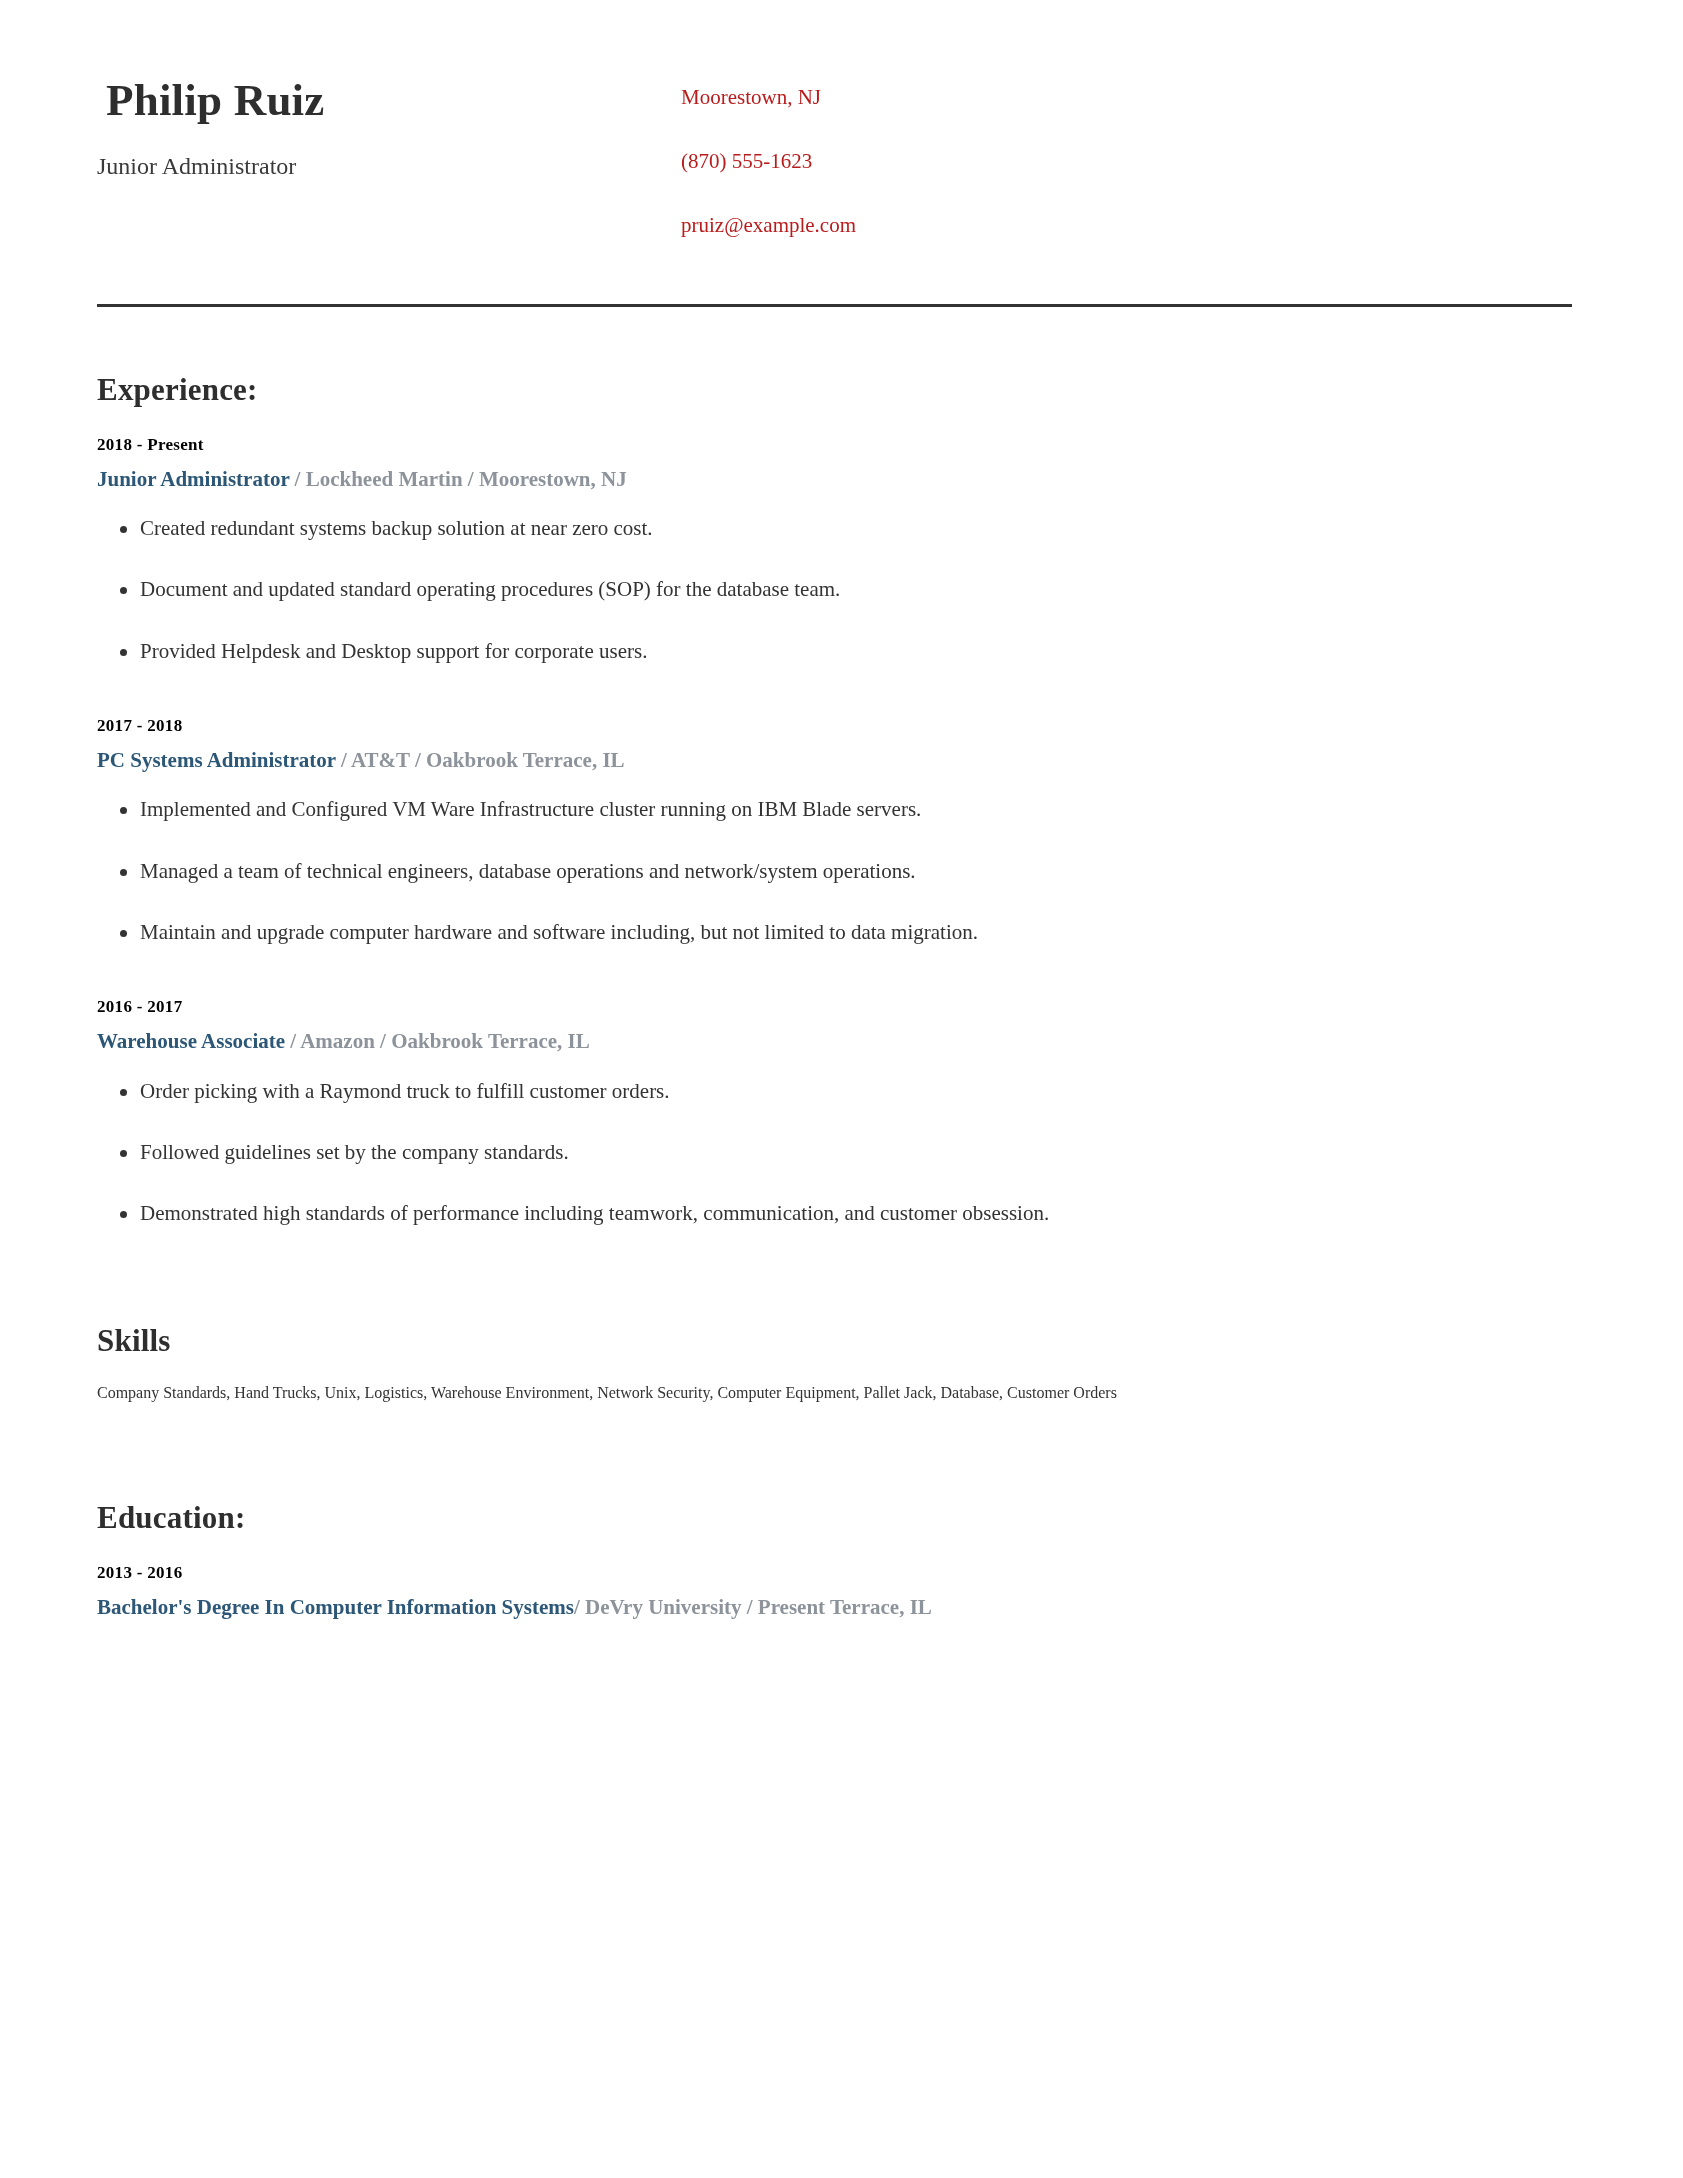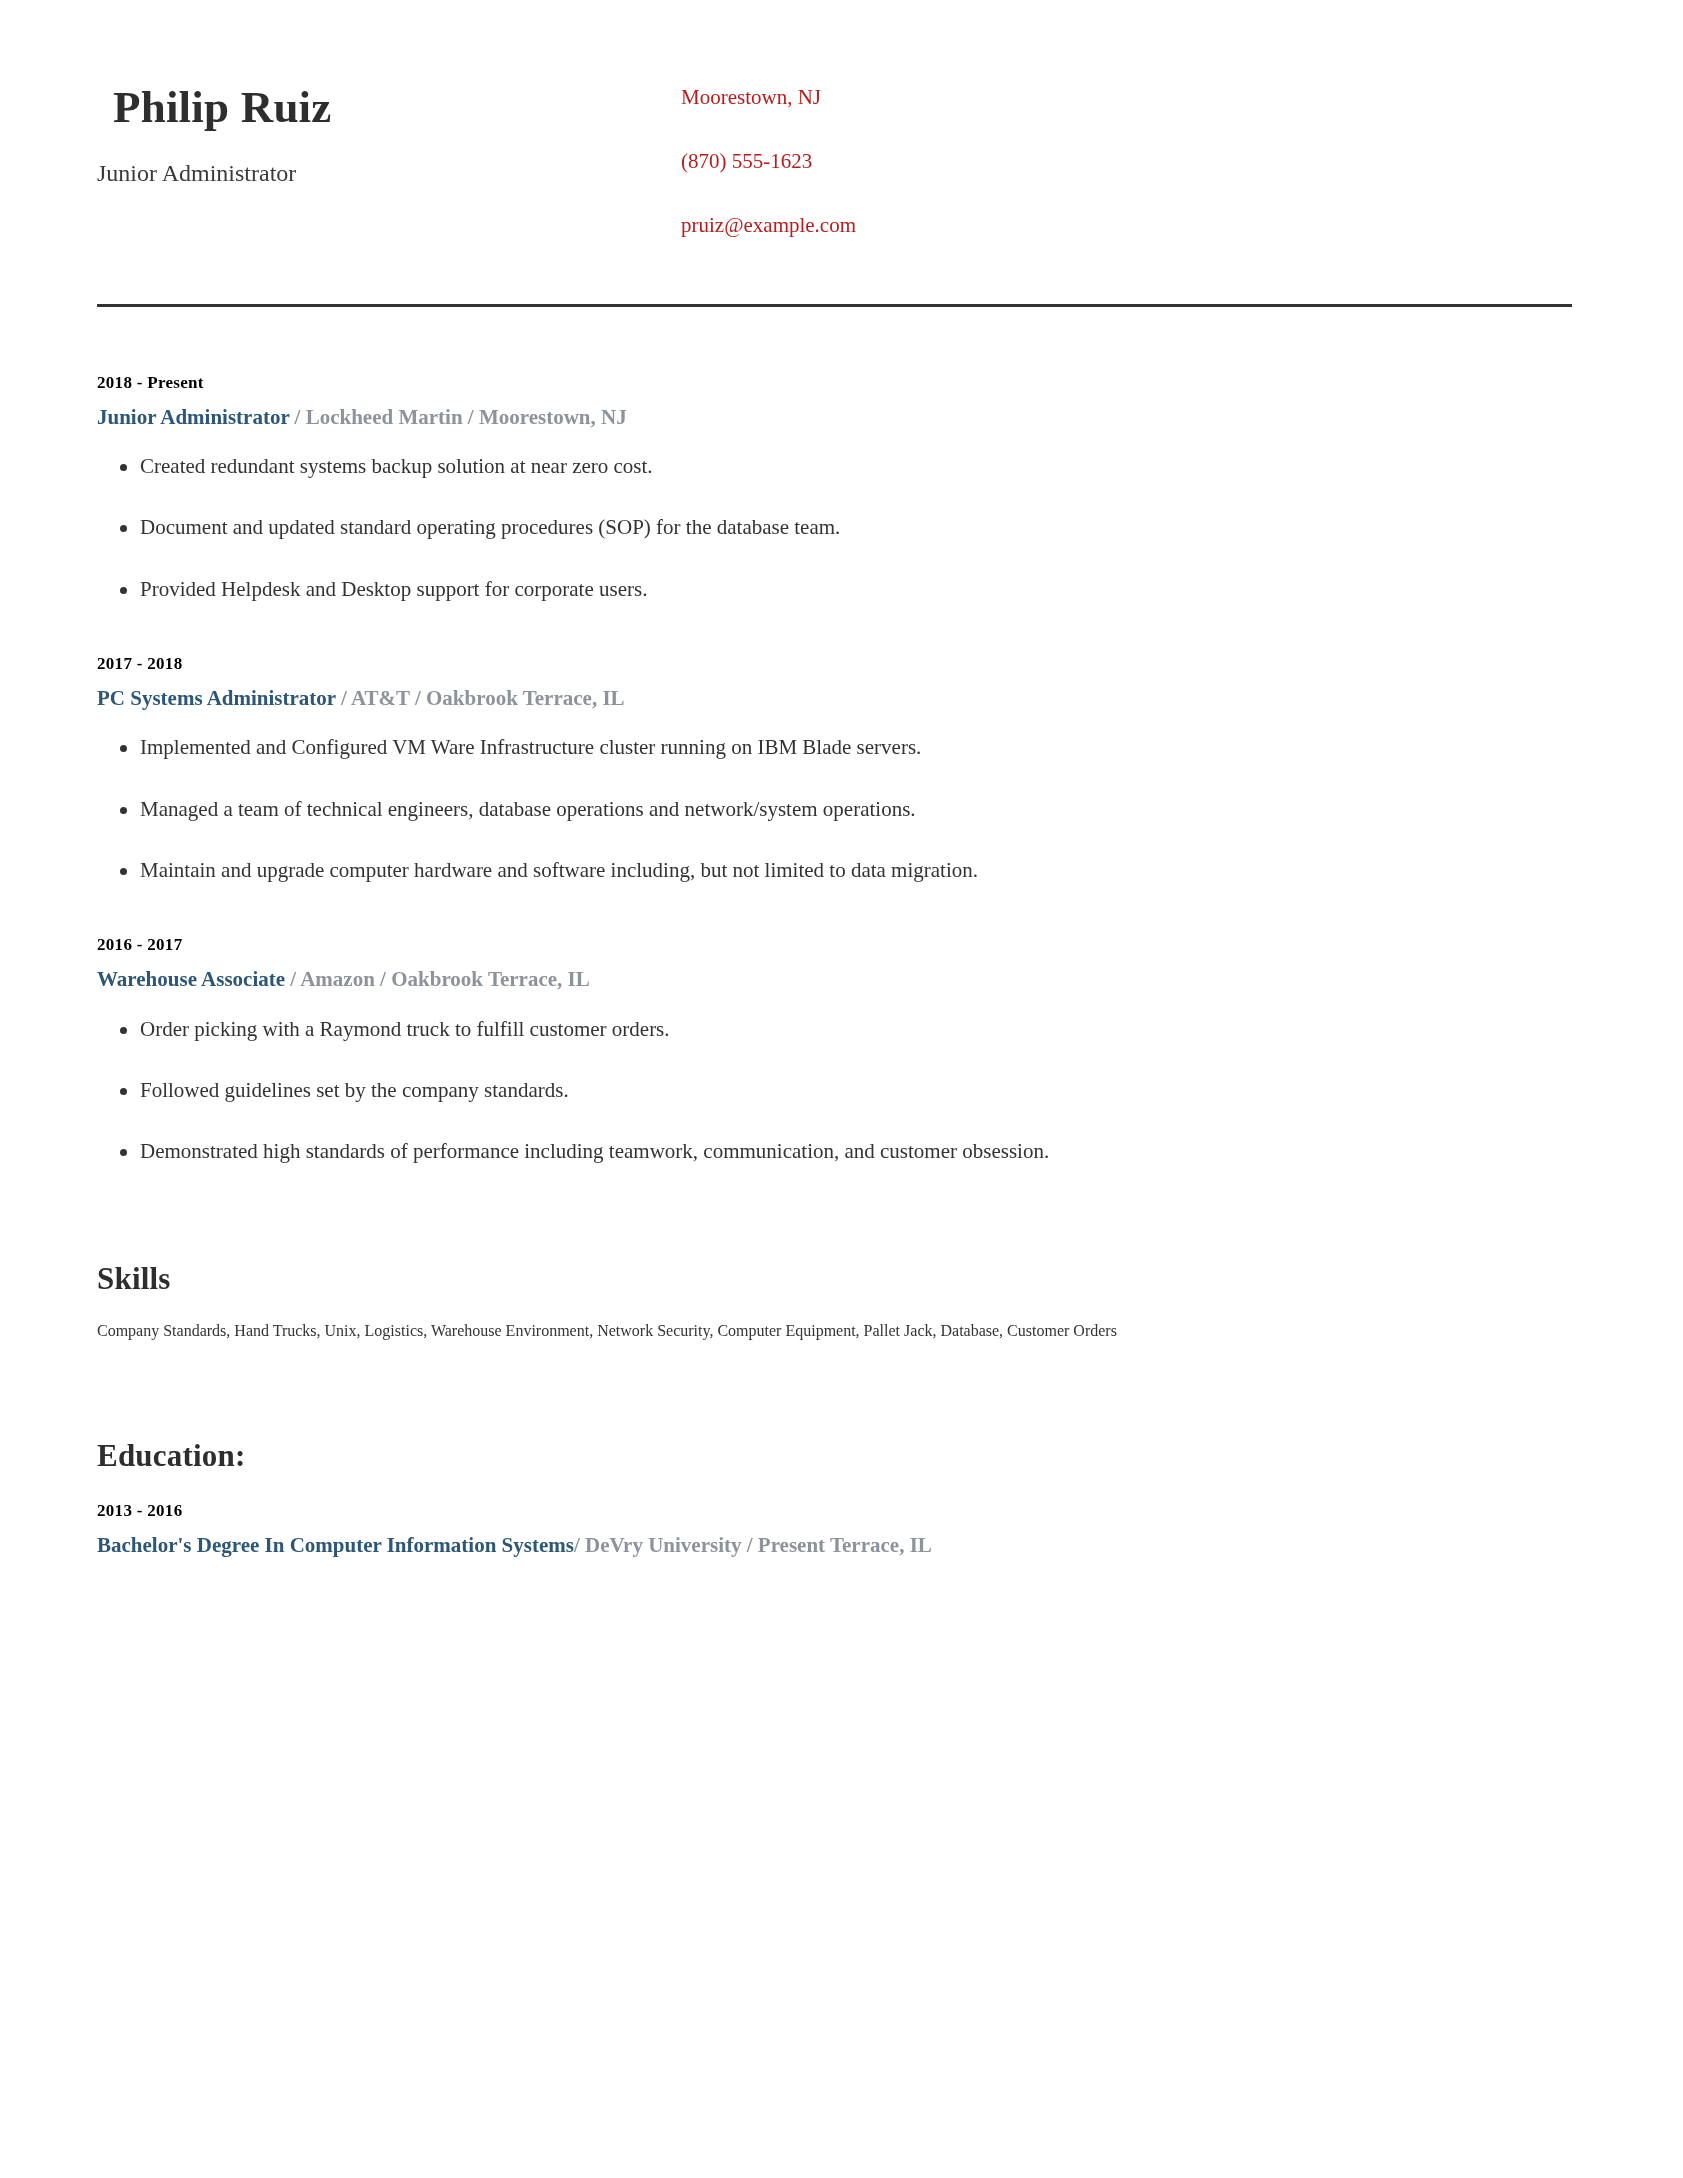--- a/index.html
+++ b/index.html
@@ -33,21 +33,21 @@
   .header-left {
     width: 584px;
     flex: 0 0 584px;
   }
   .name {
     font-size: 45px;
     font-weight: bold;
     color: #2e2e2e;
     letter-spacing: 0.2px;
     line-height: 1.1;
-    margin: 16px;
+    margin: 9px;
   }
   .job-title {
     font-size: 24px;
     color: #3a3a3a;
     margin-top: 26px;
     line-height: 1.2;
   }
   .header-right {
     flex: 1 1 auto;
     padding-top: 18px;
@@ -158,20 +158,21 @@
     <div class="header-right">
       <div class="contact-line">Moorestown, NJ</div>
       <div class="contact-line">(870) 555-1623</div>
       <div class="contact-line">pruiz@example.com</div>
     </div>
   </div>
 
   <hr class="rule">
 
   <div class="section section-experience">
+    <h2 class="section-heading">Experience:</h2>
 
     <div class="entry">
       <div class="entry-dates">2018 - Present</div>
       <div class="entry-headline">
         <span class="entry-role">Junior Administrator</span><span class="entry-meta"> / Lockheed Martin / Moorestown, NJ</span>
       </div>
       <ul class="bullets">
         <li>Created redundant systems backup solution at near zero cost.</li>
         <li>Document and updated standard operating procedures (SOP) for the database team.</li>
         <li>Provided Helpdesk and Desktop support for corporate users.</li>

